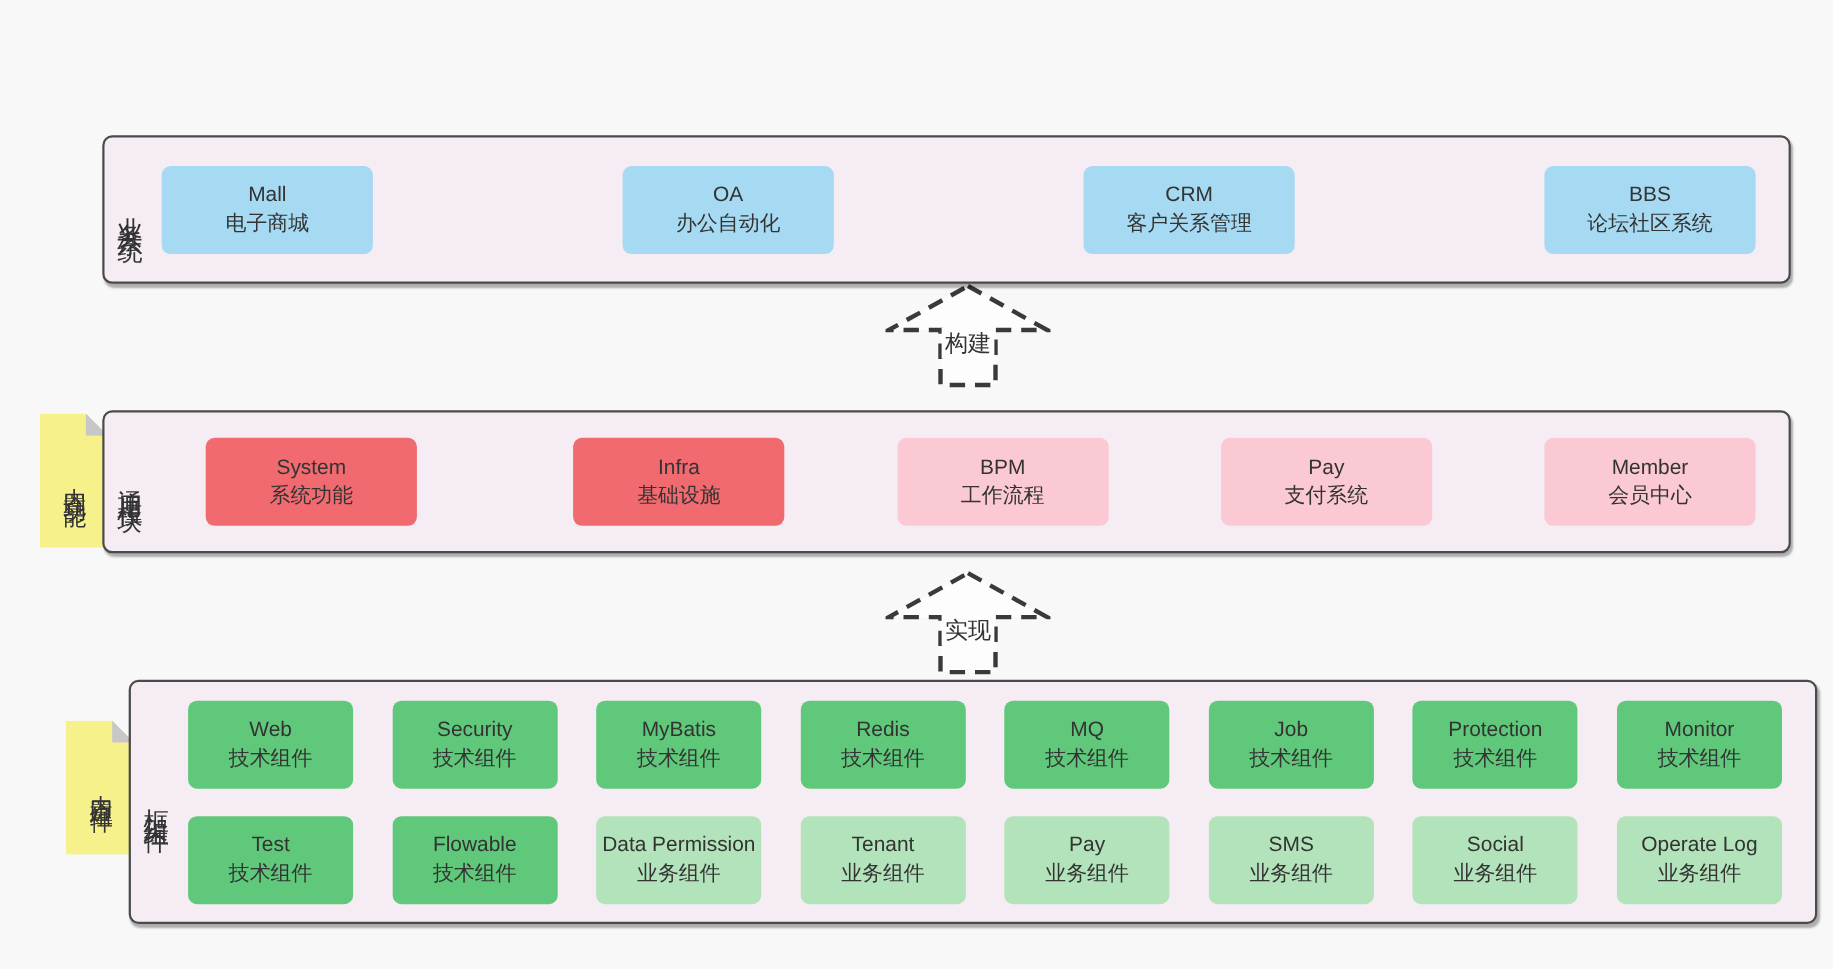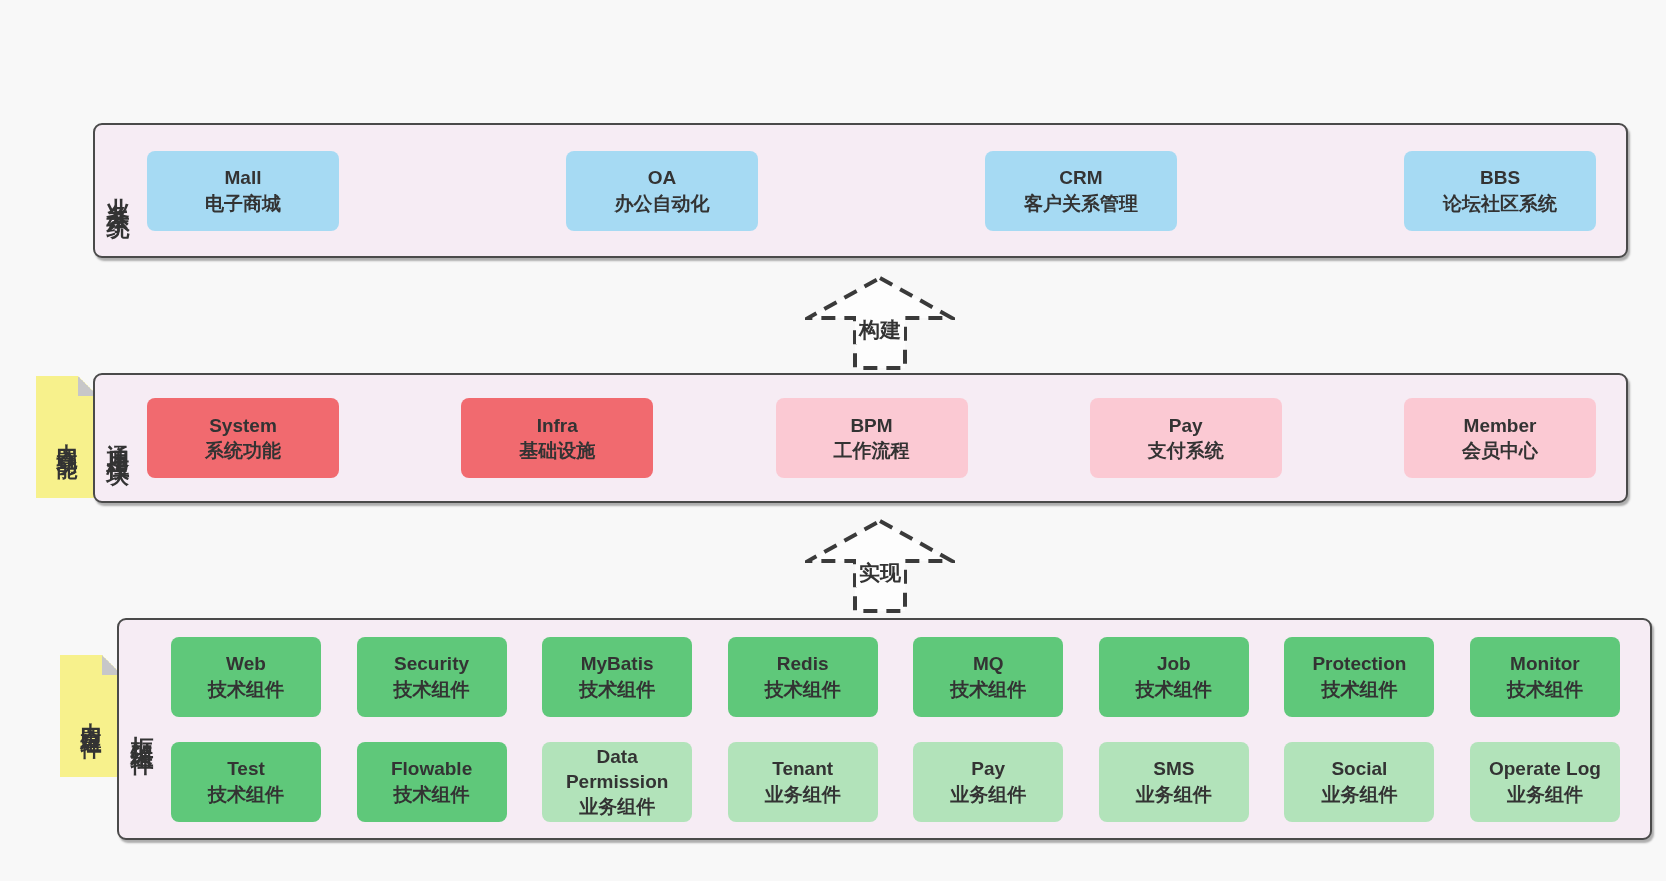--- a/index.html
+++ b/index.html
@@ -2,21 +2,21 @@
 <html style="--page-bg: #f8f8f8; --band-bg: #f6ecf4; --line: #4a4a4a; --text: #333333; --blue: #a6daf3; --red: #f16a6f; --pink: #fbc9d3; --green: #5fc87a; --green-light: #b2e3ba; --sticky: #f7f18c; --fold: #c7c7c9;"><head>
 <meta charset="utf-8">
 <style>
   html,body{margin:0;padding:0;}
   body{
     width:1666px;height:881px;overflow:hidden;
     background:var(--page-bg,#f8f8f8);
     font-family:"Liberation Sans","DejaVu Sans",sans-serif;
     color:var(--text,#333);
   }
-  .canvas{position:relative;width:1666px;height:827px;font-weight:bold;}
+  .canvas{position:relative;width:1666px;height:827px;}
 
   
   .band-wrap{position:absolute;left:93px;width:1535px;}
   #bw0{top:123px;height:135px;}
   #bw1{top:373px;height:130px;}
   #bw2{top:618px;height:222px;margin-left:24px;}
   .band{
     position:relative;z-index:1;width:100%;height:100%;box-sizing:border-box;
     background:var(--band-bg,#f6ecf4);
     border:2px solid var(--line,#4a4a4a);
@@ -36,21 +36,21 @@
   }
   .box-row{display:flex;justify-content:space-between;}
   .box{
     height:80px;border-radius:8px;box-sizing:border-box;padding:0 4px;
     display:flex;flex-direction:column;align-items:center;justify-content:center;
     text-align:center;font-size:19px;line-height:1.32;color:var(--text,#333);
   }
   .cols-6 .box{width:192px;}
   .cols-8 .box{width:150px;}
   .tone-blue{background:var(--blue,#a6daf3);}
-  .tone-red{background:var(--red,#f16a6f);}
+  .tone-red{background:var(--red,#f16a6f);margin-left:40px;}
   .tone-pink{background:var(--pink,#fbc9d3);}
   .tone-green{background:var(--green,#5fc87a);}
   .tone-green-light{background:var(--green-light,#b2e3ba);}
 
   
   .sticky{
     position:absolute;left:-57px;width:62px;height:122px;z-index:0;
     background:var(--sticky,#f7f18c);
     clip-path:polygon(0 0,calc(100% - 20px) 0,100% 20px,100% 100%,0 100%);
     display:flex;align-items:center;justify-content:center;
@@ -59,21 +59,21 @@
   }
   .sticky::after{
     content:"";position:absolute;top:0;right:0;width:20px;height:20px;
     background:linear-gradient(to bottom left,rgba(0,0,0,0) 50%,var(--fold,#c7c7c9) 50%);
   }
   #bw1 .sticky{top:3px;}
   #bw2 .sticky{top:37px;}
 
   
   .arrow{position:absolute;width:150px;height:96px;left:805px;}
-  #arrow0{top:275px;}
+  #arrow0{top:257px;}
   #arrow1{top:518px;}
   .arrow svg{display:block;}
   .arrow-label{
     position:absolute;left:50%;top:41px;transform:translateX(-50%);
     background:#fdfdfd;padding:0 3px;font-size:21px;white-space:nowrap;
     color:var(--text,#333);
   }
 </style>
 </head>
 <body>

